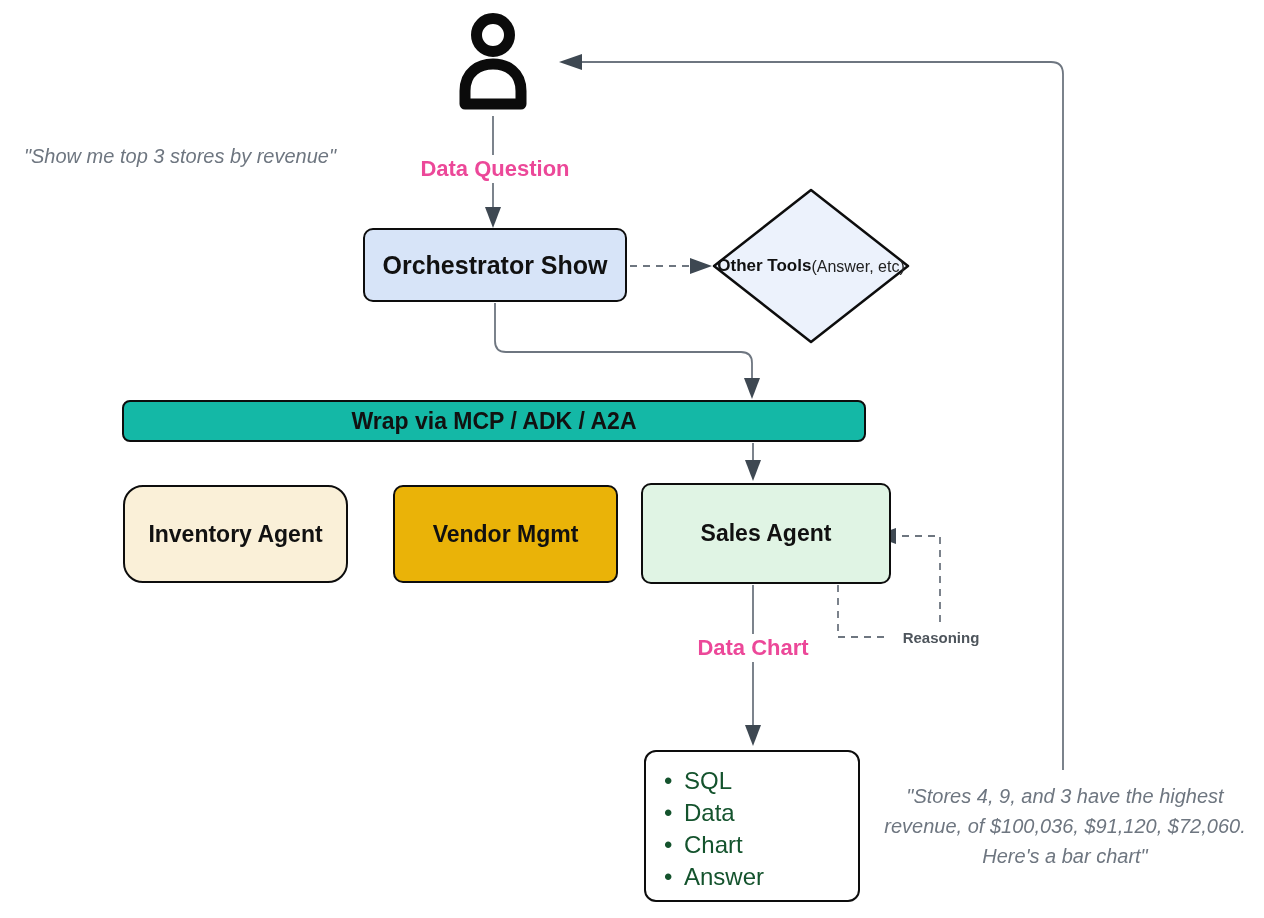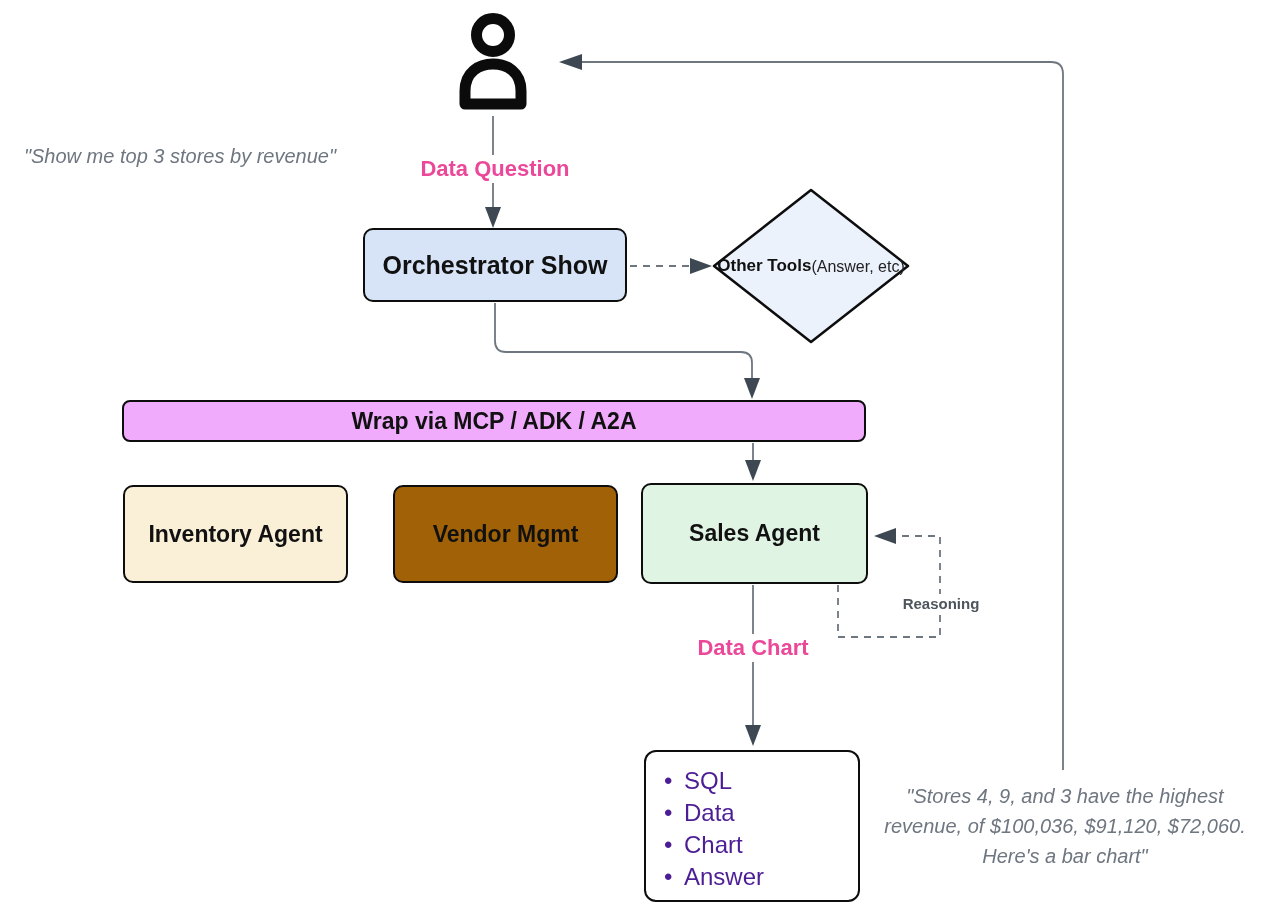--- a/index.html
+++ b/index.html
@@ -24,23 +24,23 @@
     display: flex;
     align-items: center;
     justify-content: center;
     text-align: center;
     font-weight: bold;
     color: #111111;
   }
   .agent-box { width: 225px; height: 98px; font-size: 23px; }
   .orchestrator { left: 363px; top: 228px; width: 264px; height: 74px; font-size: 25px; }
   .wrap-bar { left: 122px; top: 400px; width: 744px; height: 42px; font-size: 23px; border-radius: 8px; }
-  .inventory { left: 123px; top: 485px; }
+  .inventory { left: 123px; top: 485px; border-radius: 20px; }
   .vendor    { left: 393px; top: 485px; }
-  .sales     { left: 641px; top: 483px; width: 227px; height: 101px; font-size: 23px; }
+  .sales     { left: 641px; top: 483px; width: 250px; height: 101px; font-size: 23px; }
 
   .diamond-wrap { position: absolute; left: 706px; top: 186px; width: 210px; height: 160px; }
   .diamond-wrap svg { position: absolute; inset: 0; }
   .diamond-text {
     position: absolute; inset: 0;
     display: flex; flex-direction: row;
     align-items: center; justify-content: center;
     text-align: center; color: #111;
   }
   .diamond-title { font-weight: bold; font-size: 17px; line-height: 22px; }
@@ -49,21 +49,21 @@
   .edge-label {
     position: absolute;
     background: #ffffff;
     text-align: center;
     font-weight: bold;
     color: #ec4899;
     padding: 1px 4px;
   }
   .lbl-question { left: 403px; top: 155px; width: 184px; font-size: 22px; }
   .lbl-answer   { left: 674px; top: 634px; width: 158px; font-size: 22px; }
-  .lbl-reasoning{ left: 888px; top: 594px; width: 106px; font-size: 15px; color: #4e555c; }
+  .lbl-reasoning{ left: 888px; top: 628px; width: 106px; font-size: 15px; color: #4e555c; }
 
   .quote {
     position: absolute;
     font-style: italic;
     color: #6e7680;
     text-align: center;
     font-size: 20px;
     line-height: 30px;
   }
   .quote-question { left: 8px;   top: 141px; width: 344px; }
@@ -74,21 +74,21 @@
     left: 644px; top: 750px; width: 216px; height: 152px;
     background: #ffffff;
     border: 2.5px solid #0d0d0d;
     border-radius: 12px;
     padding: 13px 10px 10px 14px;
   }
   .output-box ul { list-style: none; }
   .output-box li {
     font-size: 24px;
     line-height: 32px;
-    color: #4c1d95;
+    color: #14532d;
     padding-left: 24px;
     position: relative;
   }
   .output-box li::before {
     content: "•";
     position: absolute;
     left: 4px;
     font-size: 24px;
   }
 
@@ -150,28 +150,28 @@
     <div class="diamond-wrap">
       <svg width="210" height="160" viewBox="0 0 210 160">
         <polygon points="105,4 202,80 105,156 8,80" fill="#ecf2fc" stroke="#0d0d0d" stroke-width="2.5" stroke-linejoin="round"></polygon>
       </svg>
       <div class="diamond-text">
         <div class="diamond-title">Other Tools</div>
         <div class="diamond-sub">(Answer, etc)</div>
       </div>
     </div>
 
-    <div class="node wrap-bar" style="background-color: #f0abfc; text-align: center;">
+    <div class="node wrap-bar" style="background-color: #14b8a6; text-align: center;">
       <span>Wrap via MCP / ADK / A2A</span>
     </div>
 
     <div class="node agent-box inventory" style="background-color: rgb(250, 240, 216);">
       <span>Inventory Agent</span>
     </div>
-    <div class="node agent-box vendor" style="background-color: #a16207;">
+    <div class="node agent-box vendor" style="background-color: #eab308;">
       <span>Vendor Mgmt</span>
     </div>
     <div class="node sales" style="background-color: rgb(224, 244, 228);">
       <span>Sales Agent</span>
     </div>
 
     <div class="output-box">
       <ul>
         <li>SQL</li>
         <li>Data</li>

